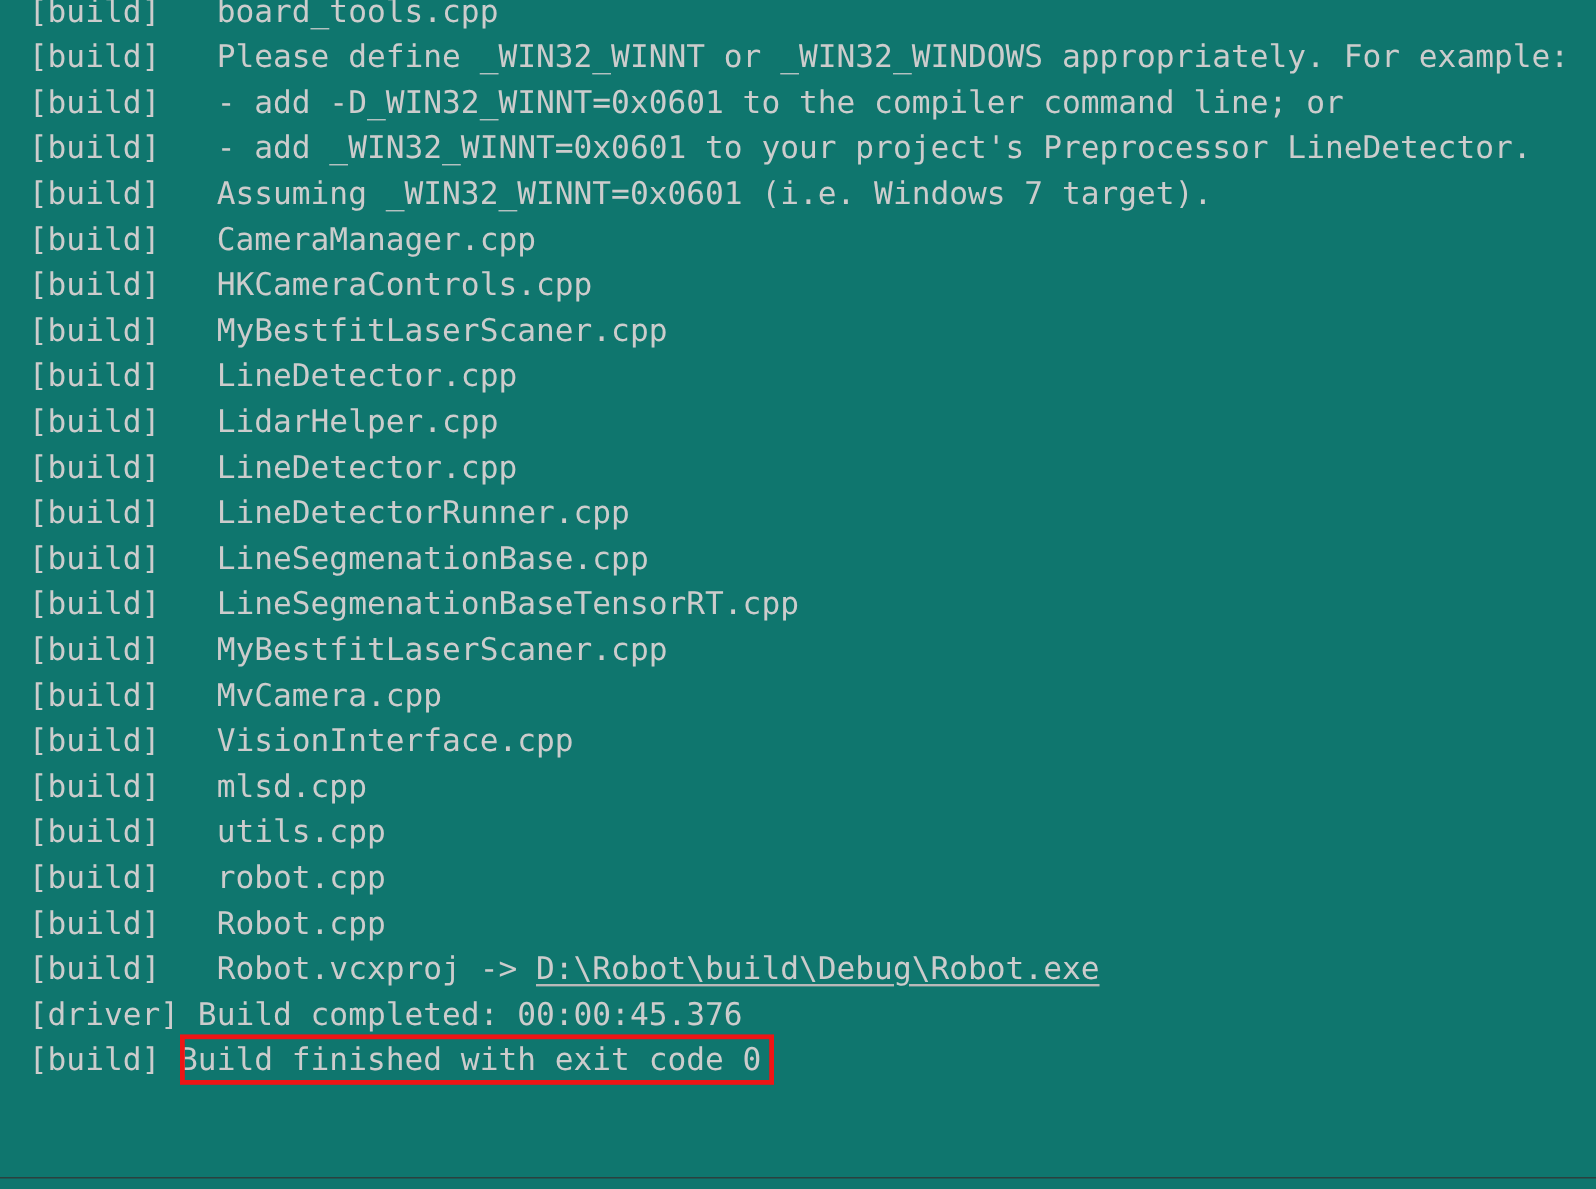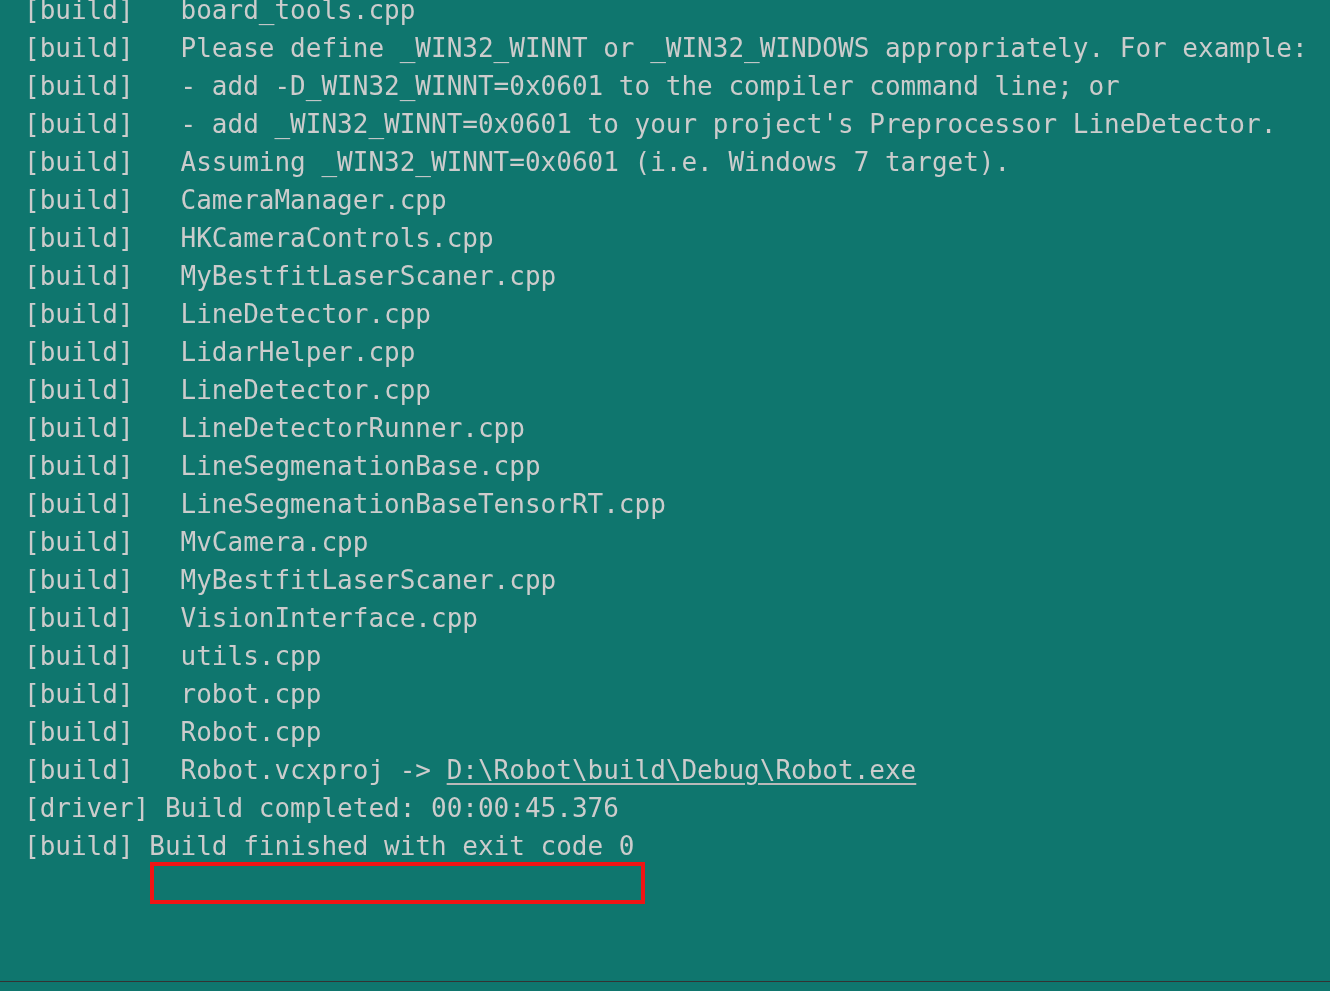--- a/index.html
+++ b/index.html
@@ -91,23 +91,24 @@
       <div class="log-line"><span class="pfx">[build]</span><span>   </span><span class="src">Assuming _WIN32_WINNT=0x0601 (i.e. Windows 7 target).</span></div>
       <div class="log-line"><span class="pfx">[build]</span><span>   </span><span class="src">CameraManager.cpp</span></div>
       <div class="log-line"><span class="pfx">[build]</span><span>   </span><span class="src">HKCameraControls.cpp</span></div>
       <div class="log-line"><span class="pfx">[build]</span><span>   </span><span class="src">MyBestfitLaserScaner.cpp</span></div>
       <div class="log-line"><span class="pfx">[build]</span><span>   </span><span class="src">LineDetector.cpp</span></div>
       <div class="log-line"><span class="pfx">[build]</span><span>   </span><span class="src">LidarHelper.cpp</span></div>
       <div class="log-line"><span class="pfx">[build]</span><span>   </span><span class="src">LineDetector.cpp</span></div>
       <div class="log-line"><span class="pfx">[build]</span><span>   </span><span class="src">LineDetectorRunner.cpp</span></div>
       <div class="log-line"><span class="pfx">[build]</span><span>   </span><span class="src">LineSegmenationBase.cpp</span></div>
       <div class="log-line"><span class="pfx">[build]</span><span>   </span><span class="src">LineSegmenationBaseTensorRT.cpp</span></div>
+      <div class="log-line"><span class="pfx">[build]</span><span>   </span><span class="src">MyBestfitLaserScaner.cpp</span></div>
       <div class="log-line"><span class="pfx">[build]</span><span>   </span><span class="src">MvCamera.cpp</span></div>
-      <div class="log-line"><span class="pfx">[build]</span><span>   </span><span class="src">MyBestfitLaserScaner.cpp</span></div>
       <div class="log-line"><span class="pfx">[build]</span><span>   </span><span class="src">VisionInterface.cpp</span></div>
+      <div class="log-line"><span class="pfx">[build]</span><span>   </span><span class="src">mlsd.cpp</span></div>
       <div class="log-line"><span class="pfx">[build]</span><span>   </span><span class="src">utils.cpp</span></div>
       <div class="log-line"><span class="pfx">[build]</span><span>   </span><span class="src">robot.cpp</span></div>
       <div class="log-line"><span class="pfx">[build]</span><span>   </span><span class="src">Robot.cpp</span></div>
       <div class="log-line"><span class="pfx">[build]</span><span>   </span><span class="src">Robot.vcxproj -&gt; </span><span class="link">D:\Robot\build\Debug\Robot.exe</span></div>
       <div class="log-line"><span class="pfx">[driver]</span><span> </span><span class="src">Build completed: 00:00:45.376</span></div>
       <div class="log-line"><span class="pfx">[build]</span><span> </span><span class="src">Build finished with exit code 0</span></div>
     </div>
 
   <div id="highlight-box"></div>
 

